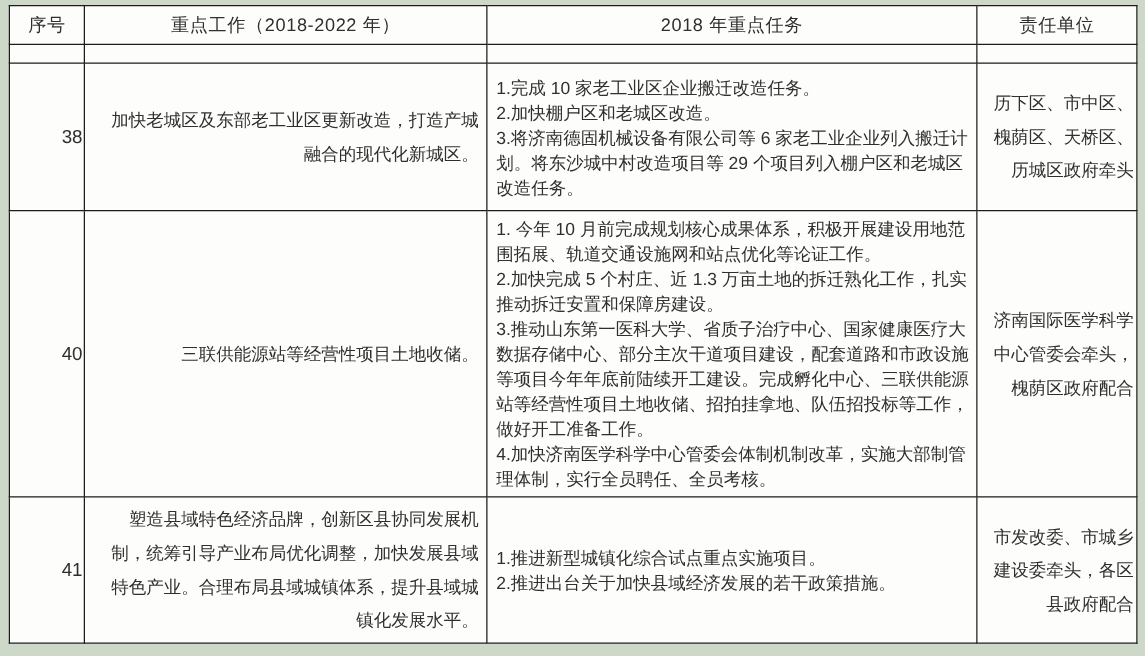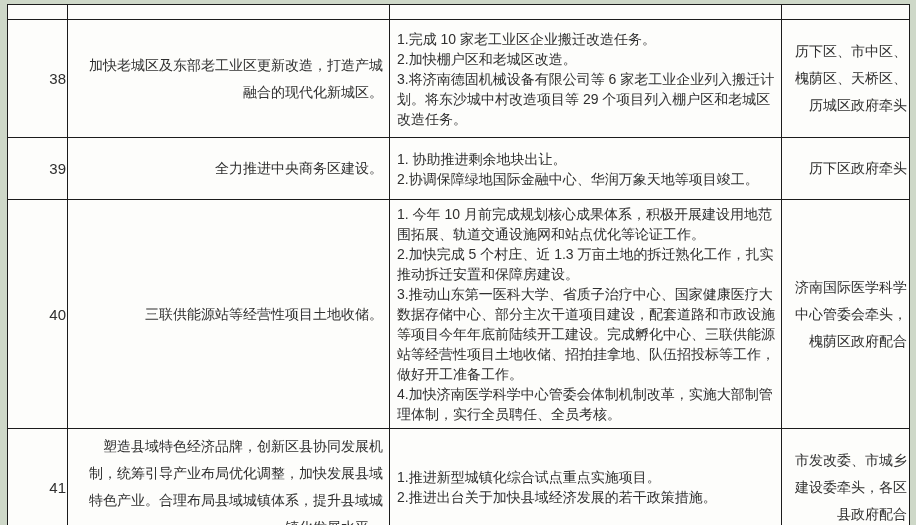--- a/index.html
+++ b/index.html
@@ -71,40 +71,39 @@
 
 <div id="screenshot">
   <table class="doc-table">
     <colgroup>
       <col style="width:60px">
       <col style="width:322px">
       <col style="width:392px">
       <col style="width:128px">
     </colgroup>
     <tbody>
+      <tr>
+        <th class="hdr">序号</th>
+        <th class="hdr">重点工作（2018-2022 年）</th>
+        <th class="hdr">2018 年重点任务</th>
+        <th class="hdr">责任单位</th>
+      </tr>
       <tr class="spacer-row">
         <td></td>
         <td></td>
         <td></td>
         <td></td>
       </tr>
       <tr class="row-38">
         <td class="num-cell">38</td>
         <td class="work-cell">加快老城区及东部老工业区更新改造，打造产城融合的现代化新城区。</td>
         <td class="tasks-cell">1.完成 10 家老工业区企业搬迁改造任务。
 2.加快棚户区和老城区改造。
 3.将济南德固机械设备有限公司等 6 家老工业企业列入搬迁计划。将东沙城中村改造项目等 29 个项目列入棚户区和老城区改造任务。</td>
         <td class="unit-cell">历下区、市中区、槐荫区、天桥区、历城区政府牵头</td>
-      </tr>
-      <tr class="row-39">
-        <td class="num-cell">39</td>
-        <td class="work-cell">全力推进中央商务区建设。</td>
-        <td class="tasks-cell">1.  协助推进剩余地块出让。
-2.协调保障绿地国际金融中心、华润万象天地等项目竣工。</td>
-        <td class="unit-cell">历下区政府牵头</td>
       </tr>
       <tr class="row-40">
         <td class="num-cell">40</td>
         <td class="work-cell">三联供能源站等经营性项目土地收储。</td>
         <td class="tasks-cell">1.  今年 10 月前完成规划核心成果体系，积极开展建设用地范围拓展、轨道交通设施网和站点优化等论证工作。
 2.加快完成 5 个村庄、近 1.3 万亩土地的拆迁熟化工作，扎实推动拆迁安置和保障房建设。
 3.推动山东第一医科大学、省质子治疗中心、国家健康医疗大数据存储中心、部分主次干道项目建设，配套道路和市政设施等项目今年年底前陆续开工建设。完成孵化中心、三联供能源站等经营性项目土地收储、招拍挂拿地、队伍招投标等工作，做好开工准备工作。
 4.加快济南医学科学中心管委会体制机制改革，实施大部制管理体制，实行全员聘任、全员考核。</td>
         <td class="unit-cell">济南国际医学科学中心管委会牵头，槐荫区政府配合</td>
       </tr>

